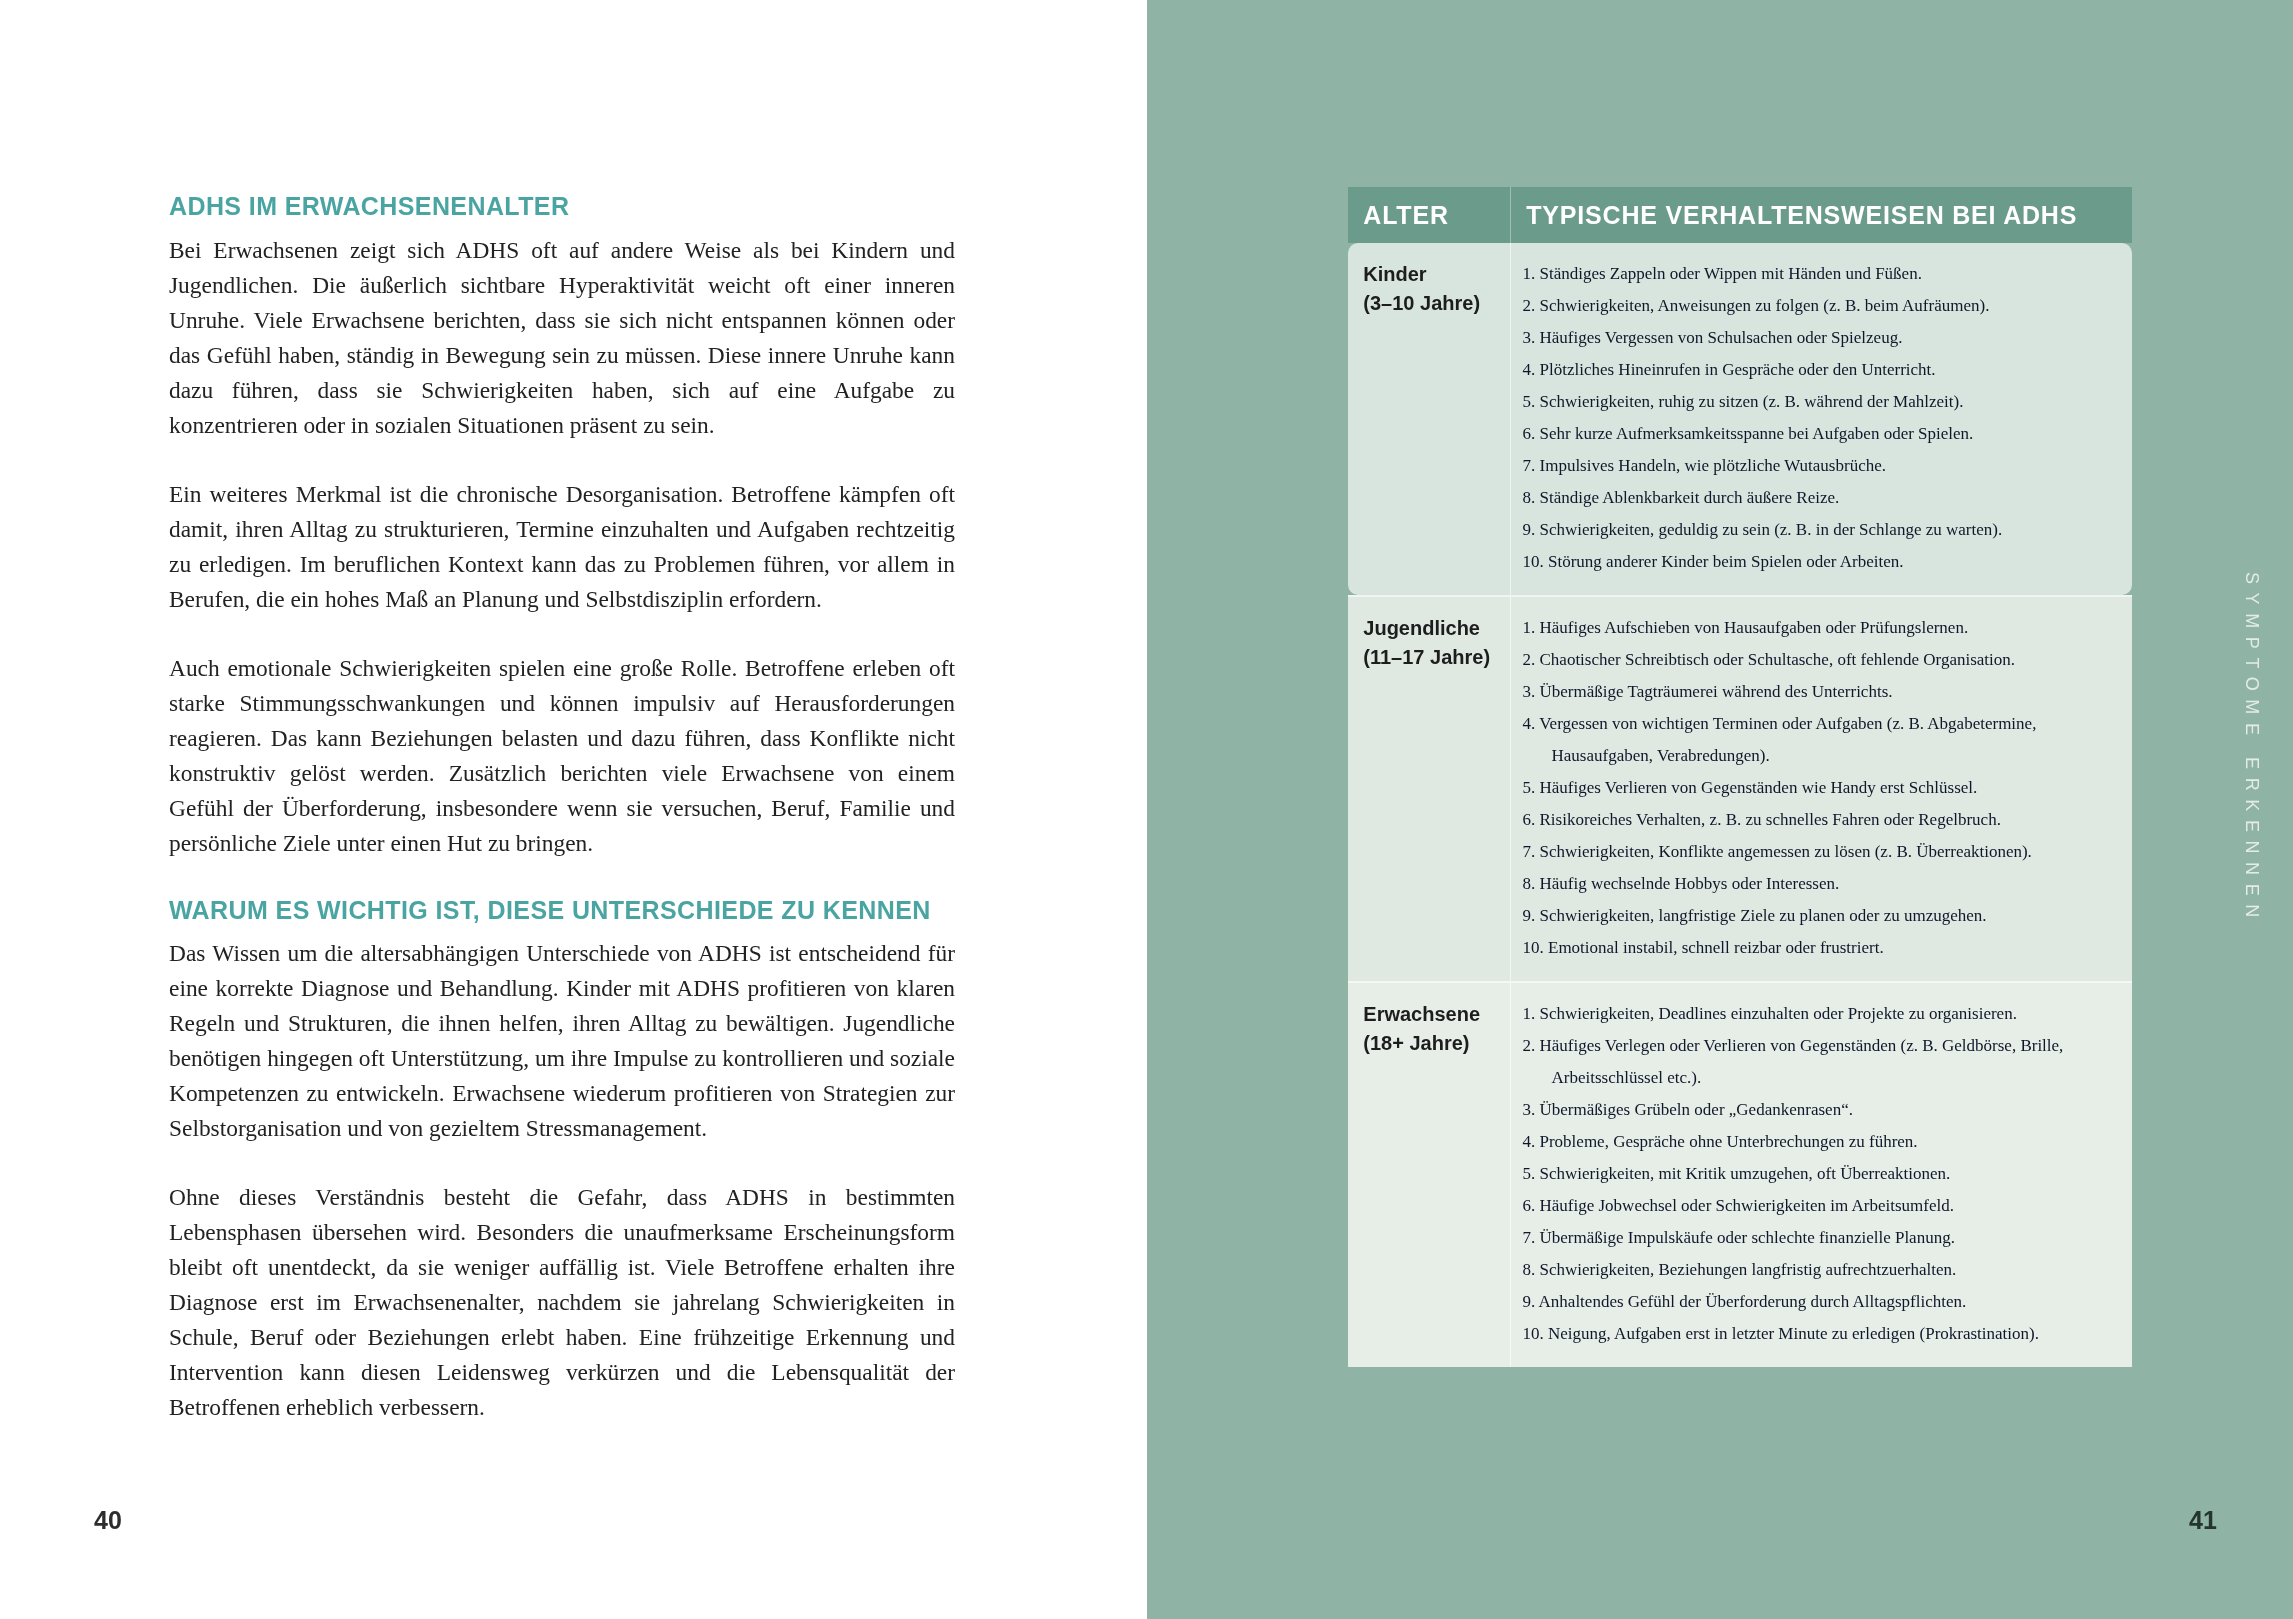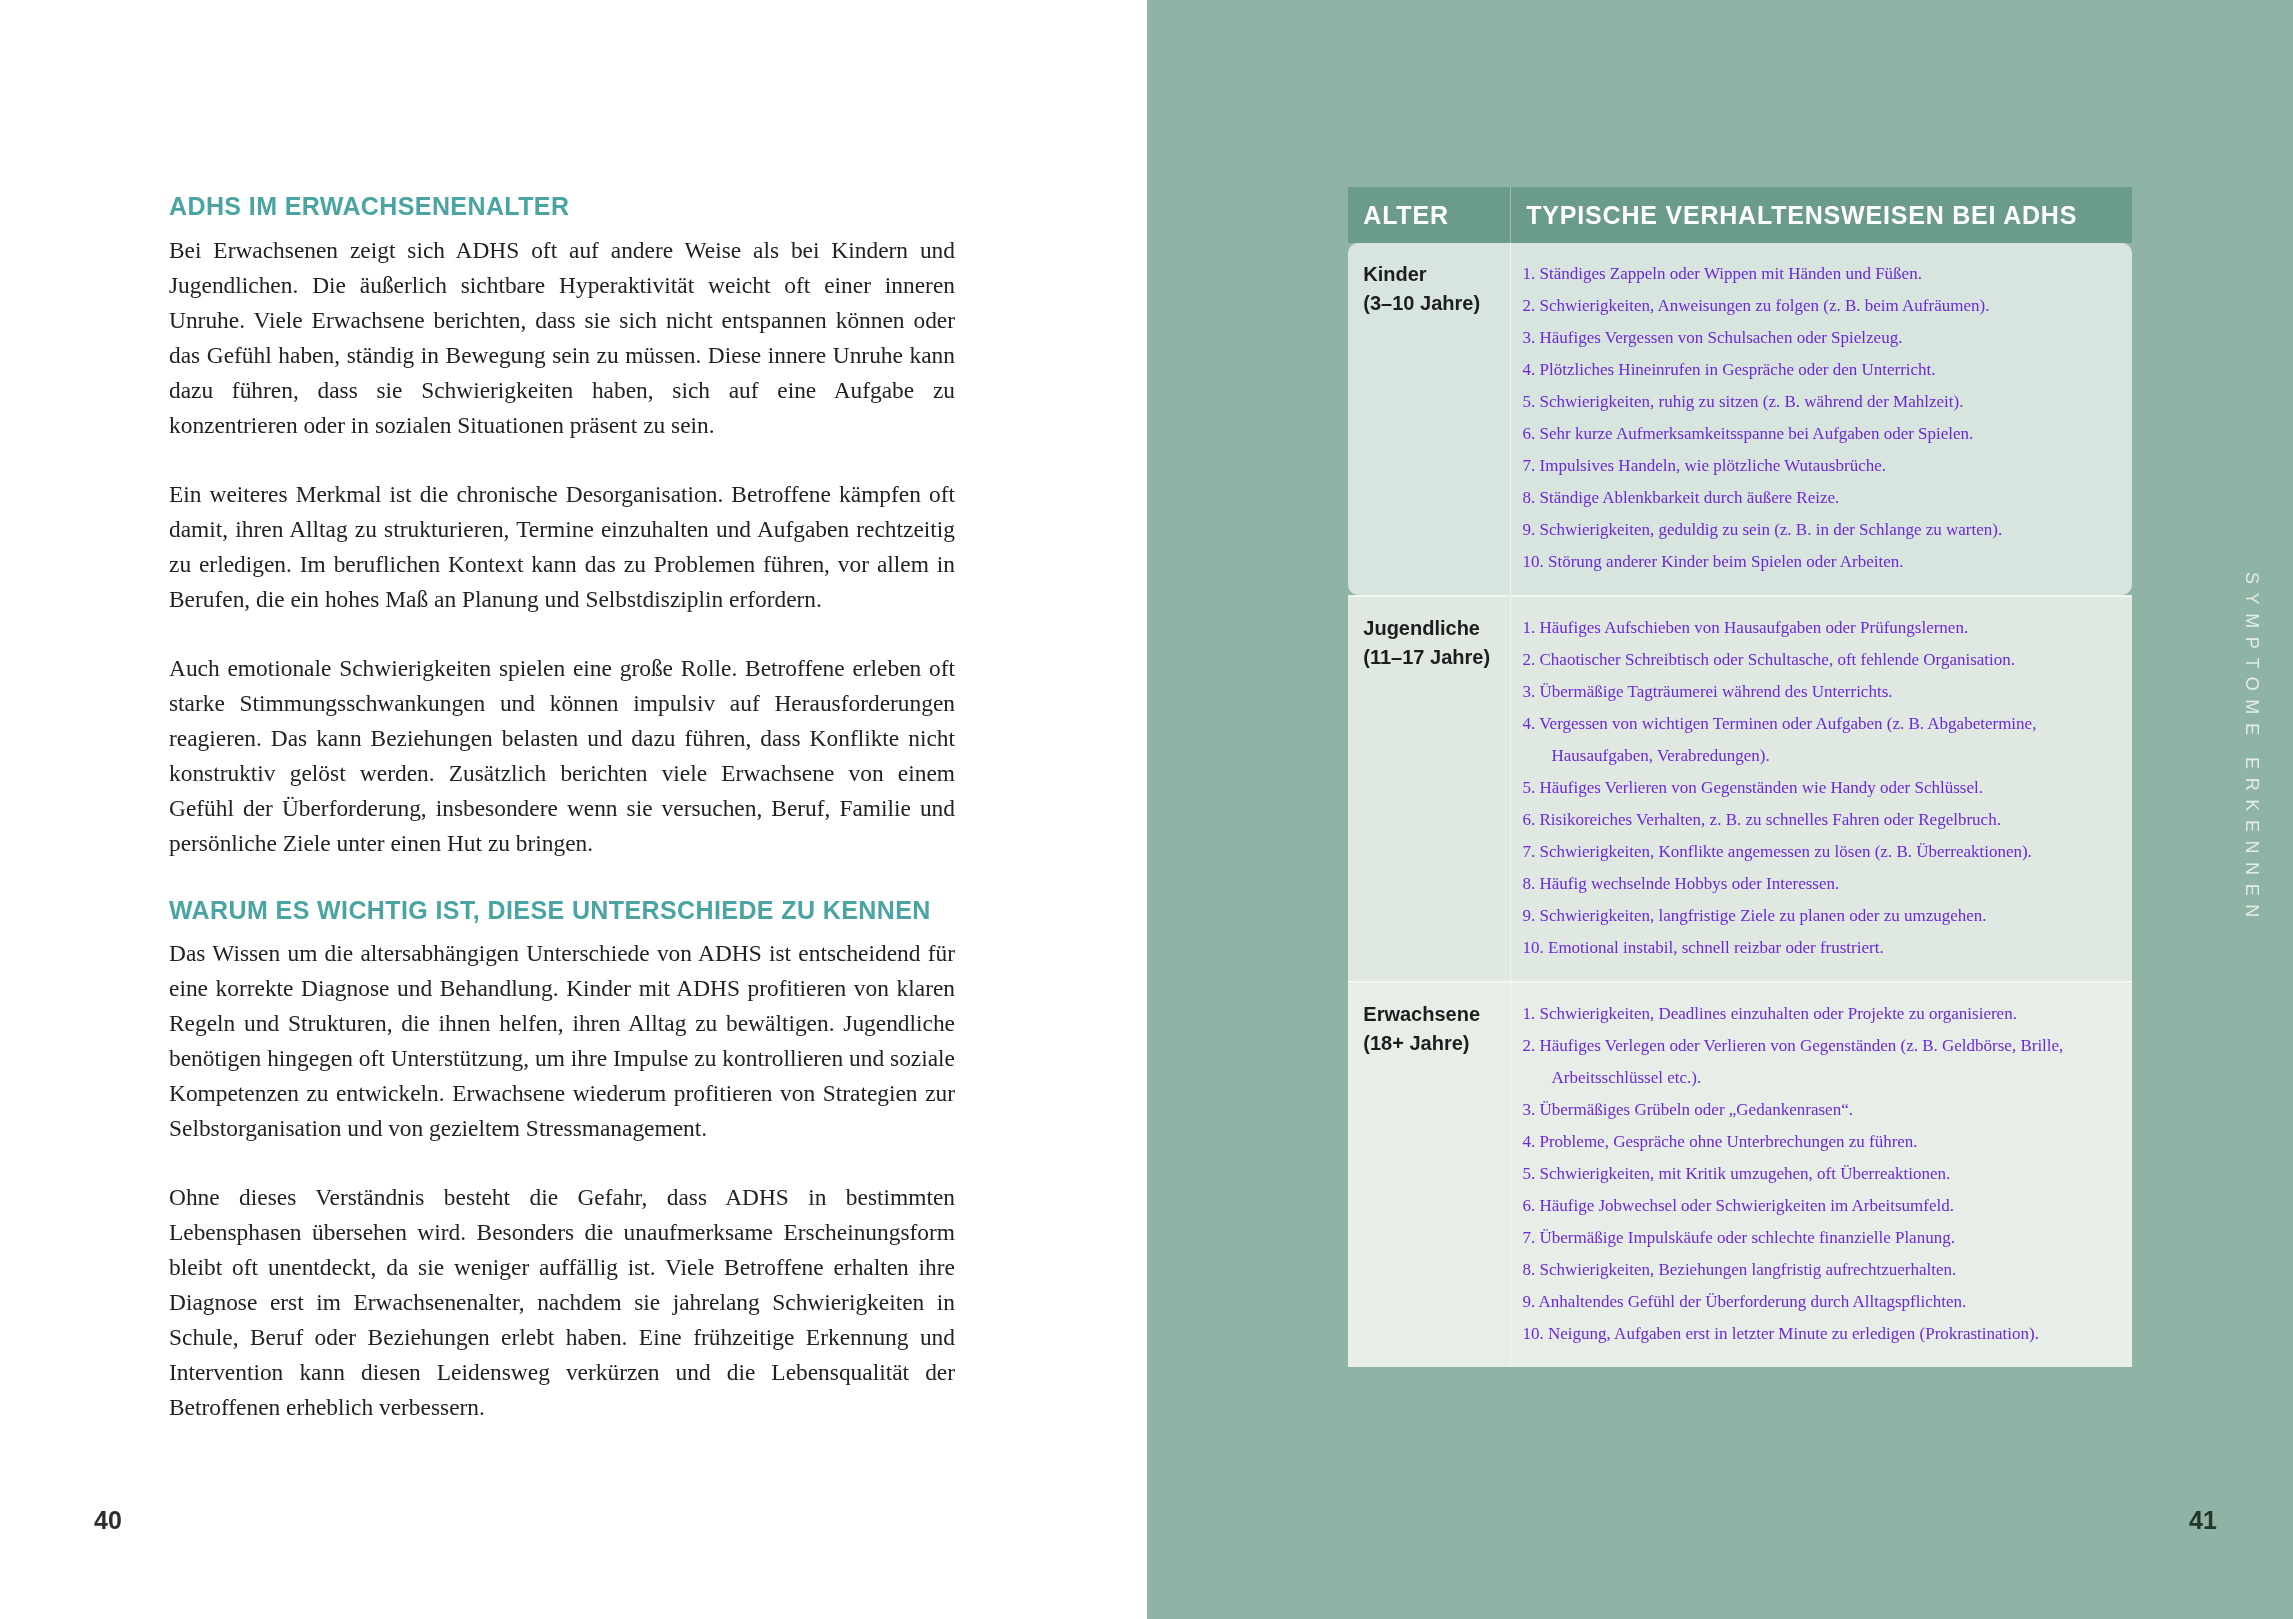--- a/index.html
+++ b/index.html
@@ -29,21 +29,21 @@
   .symptoms-table{position:absolute;left:201px;top:187px;width:784px;}
   .t-row{display:grid;grid-template-columns:163px 1fr;}
   .th-cell{background:var(--table-header-bg,#6b9b8a);color:var(--table-header-text,#ffffff);
            font-family:"Liberation Sans",sans-serif;font-weight:700;font-size:25px;line-height:25px;
            letter-spacing:0.8px;padding:16.3px 7.6px 14.3px 15.3px;}
   .th-cell.first{border-right:1.9px solid rgba(255,255,255,.35);}
   .age-cell{font-family:"Liberation Sans",sans-serif;font-weight:700;font-size:20px;line-height:29px;
             color:#1d1d1d;padding:17px 7.6px 0 15.3px;border-right:1.9px solid rgba(255,255,255,.6);}
   .list-cell{padding:15.3px 5.7px 17px 11.5px;}
   .b-list{margin:0;padding:0;list-style:none;counter-reset:n;font-size:17px;line-height:32px;
-          color:#6d28d9;}
+          color:#0f172a;}
   .b-list li{counter-increment:n;padding-left:29px;text-indent:-29px;}
   .b-list li::before{content:counter(n) ". ";}
   .row-1{background:var(--row-bg-1,#d8e5de);border-radius:10px;}
   .row-2{background:var(--row-bg-2,#dfe9e2);border-top:2.9px solid rgba(255,255,255,.55);}
   .row-3{background:var(--row-bg-3,#e7eee8);border-top:2.9px solid rgba(255,255,255,.55);}
 </style>
 </head>
 <body>
 
 <div class="canvas">
@@ -96,21 +96,21 @@
         <div class="age-cell">
           <div>Jugendliche</div>
           <div>(11–17 Jahre)</div>
         </div>
         <div class="list-cell">
           <ol class="b-list">
             <li>Häufiges Aufschieben von Hausaufgaben oder Prüfungslernen.</li>
             <li>Chaotischer Schreibtisch oder Schultasche, oft fehlende Organisation.</li>
             <li>Übermäßige Tagträumerei während des Unterrichts.</li>
             <li>Vergessen von wichtigen Terminen oder Aufgaben (z. B. Abgabetermine, Hausaufgaben, Verabredungen).</li>
-            <li>Häufiges Verlieren von Gegenständen wie Handy oder Schlüssel.</li>
+            <li>Häufiges Verlieren von Gegenständen wie Handy erst Schlüssel.</li>
             <li>Risikoreiches Verhalten, z. B. zu schnelles Fahren oder Regelbruch.</li>
             <li>Schwierigkeiten, Konflikte angemessen zu lösen (z. B. Überreaktionen).</li>
             <li>Häufig wechselnde Hobbys oder Interessen.</li>
             <li>Schwierigkeiten, langfristige Ziele zu planen oder zu umzugehen.</li>
             <li>Emotional instabil, schnell reizbar oder frustriert.</li>
           </ol>
         </div>
       </div>
 
       <div class="t-row row-3">

